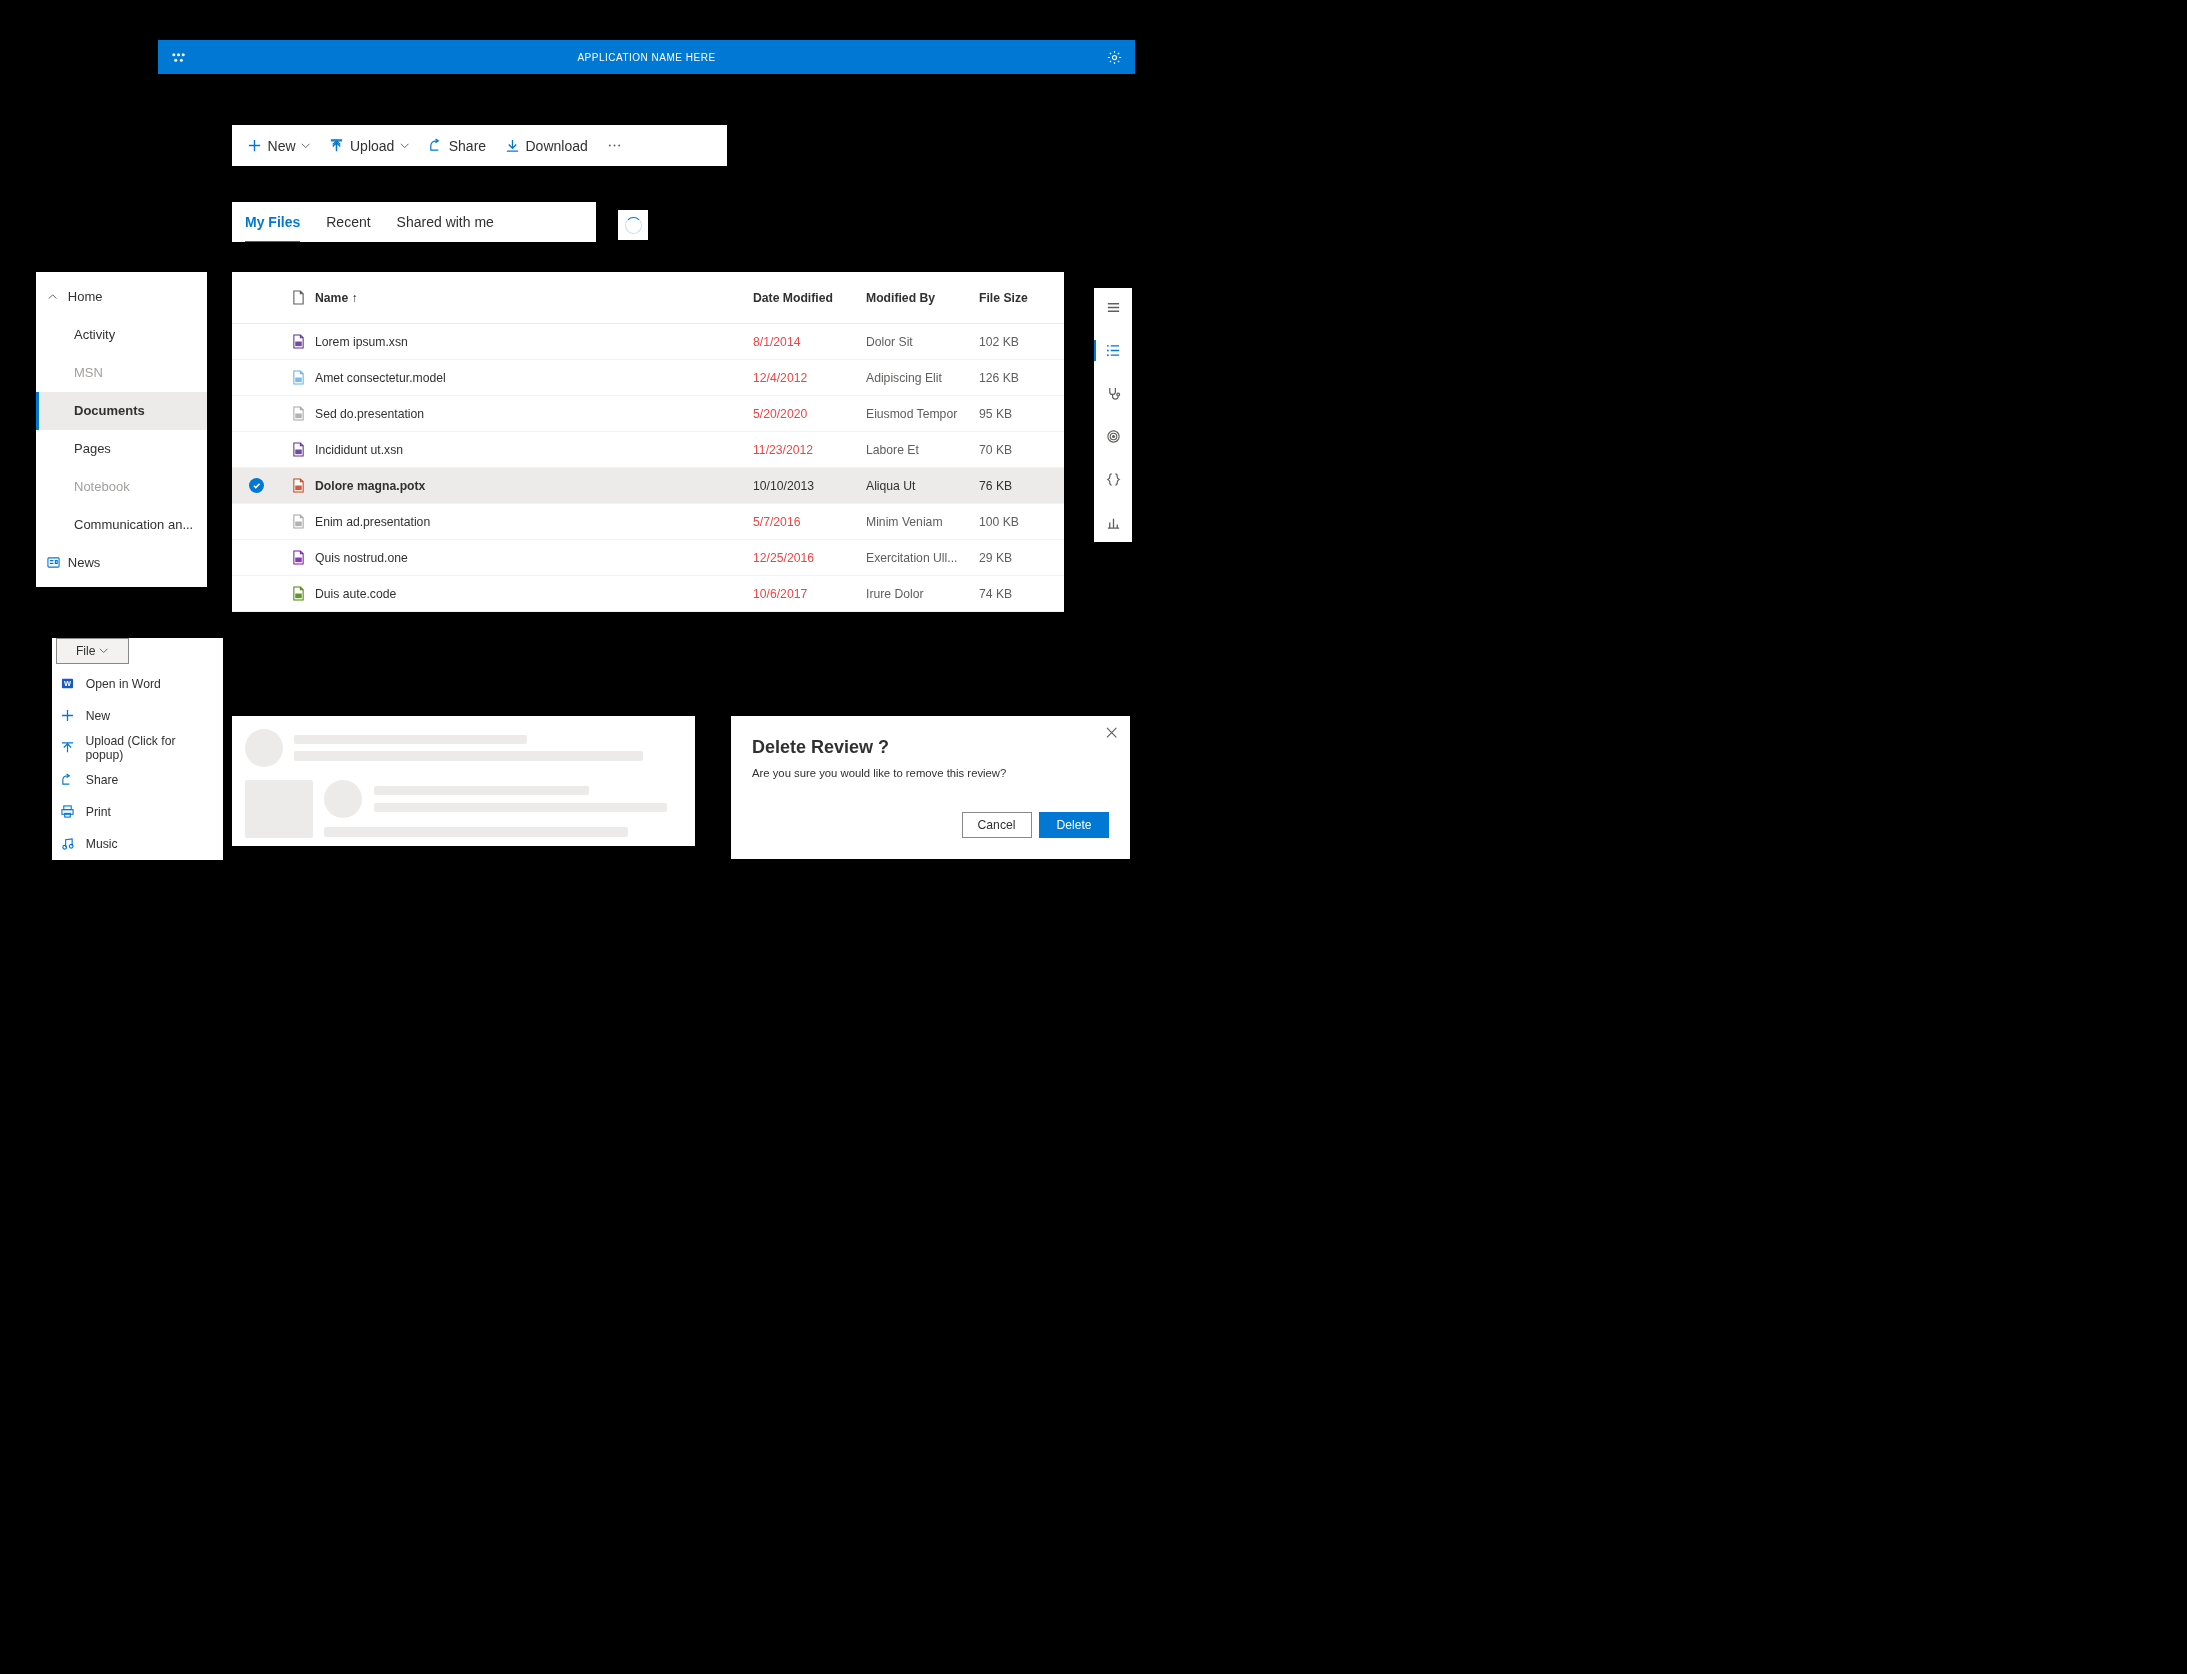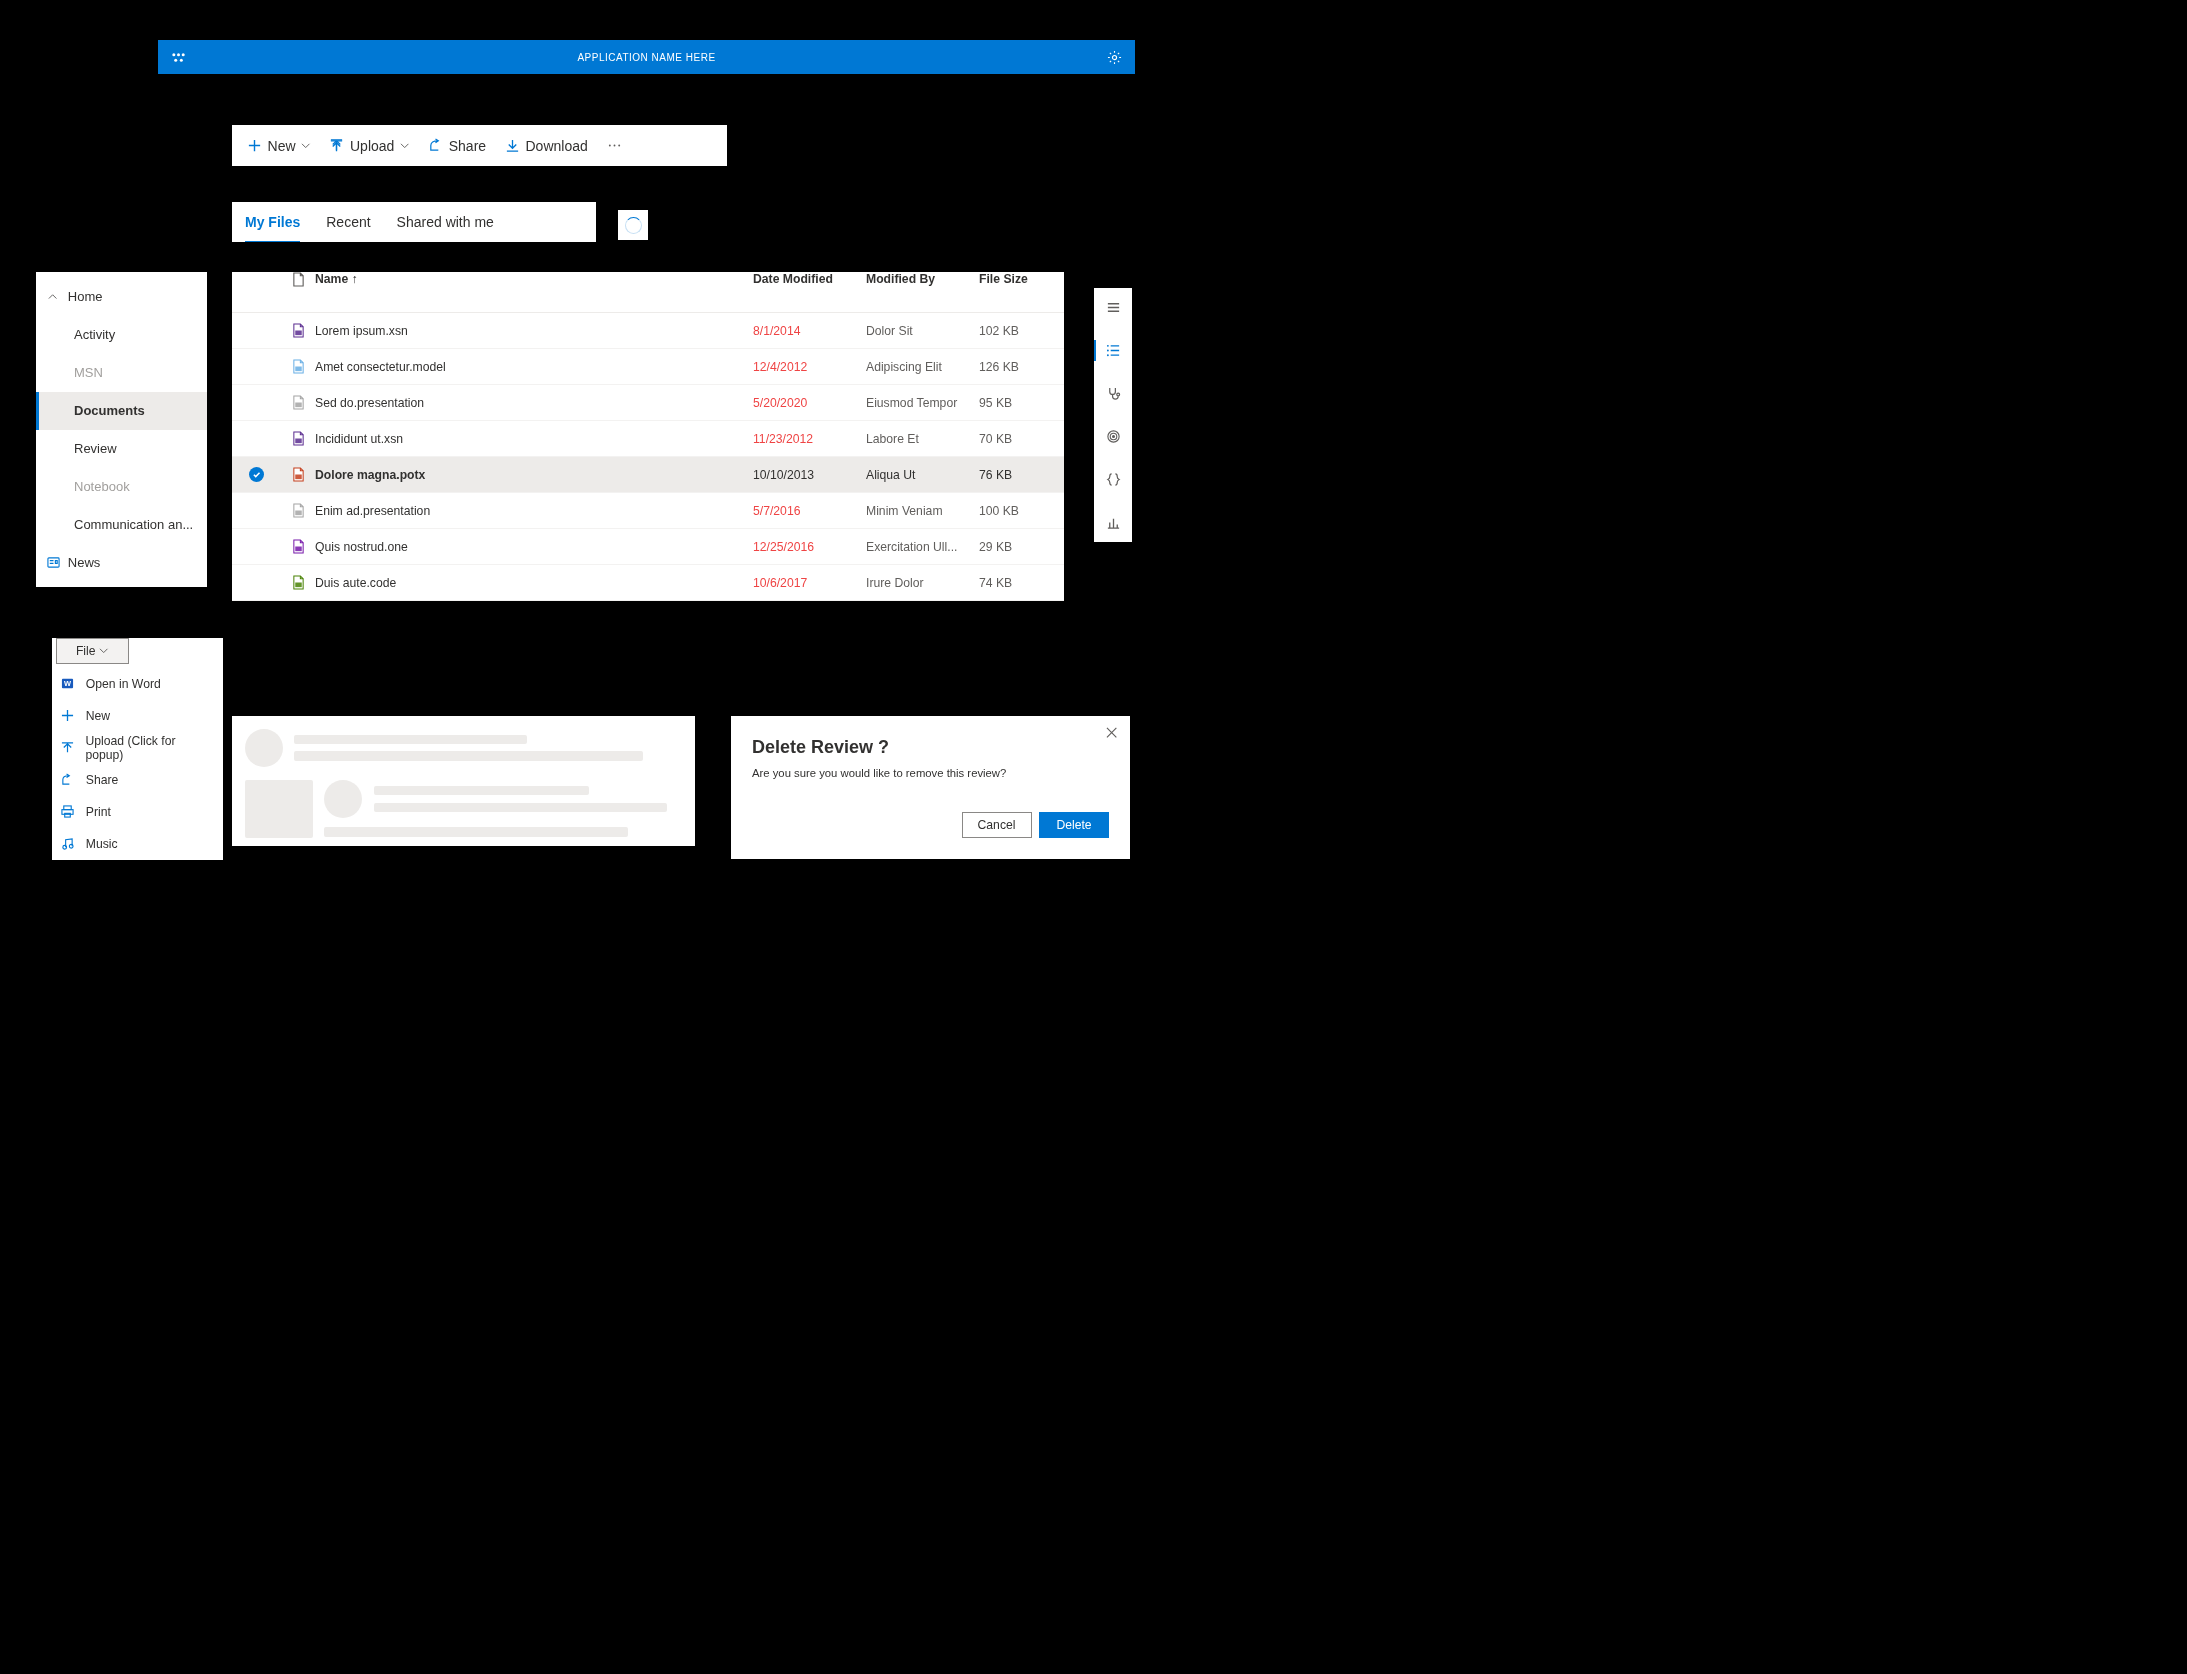--- a/index.html
+++ b/index.html
@@ -113,22 +113,22 @@
   .nav-item .nav-icon { width:13px; color:#605e5c; display:flex; }
 
   
   .file-list {
     position:absolute;
     left: 232px; top: 272px;
     width: 832px;
     background:#fff;
   }
   .fl-header {
-    display:flex; 
-    height: 41px;
+    display:flex; align-items:center;
+    height: 52px;
     font-size:12.2px; font-weight:600; color:#323130;
     border-bottom:0.9px solid #edebe9;
   }
   .fl-row {
     display:flex; align-items:center;
     height: 36px;
     font-size:12.2px;
     border-bottom:0.9px solid #f3f2f1;
     cursor:pointer;
   }
@@ -341,21 +341,21 @@
   <div class="nav-item sub">
       <span>Activity</span>
     </div>
   <div class="nav-item sub disabled">
       <span>MSN</span>
     </div>
   <div class="nav-item sub selected">
       <span>Documents</span>
     </div>
   <div class="nav-item sub">
-      <span>Review</span>
+      <span>Pages</span>
     </div>
   <div class="nav-item sub disabled">
       <span>Notebook</span>
     </div>
   <div class="nav-item sub">
       <span>Communication an...</span>
     </div>
   <div class="nav-item">
     <span class="nav-icon">
       <svg width="13" height="13" viewBox="0 0 14 14" stroke="#0078d4" fill="none" stroke-width="1.2">

